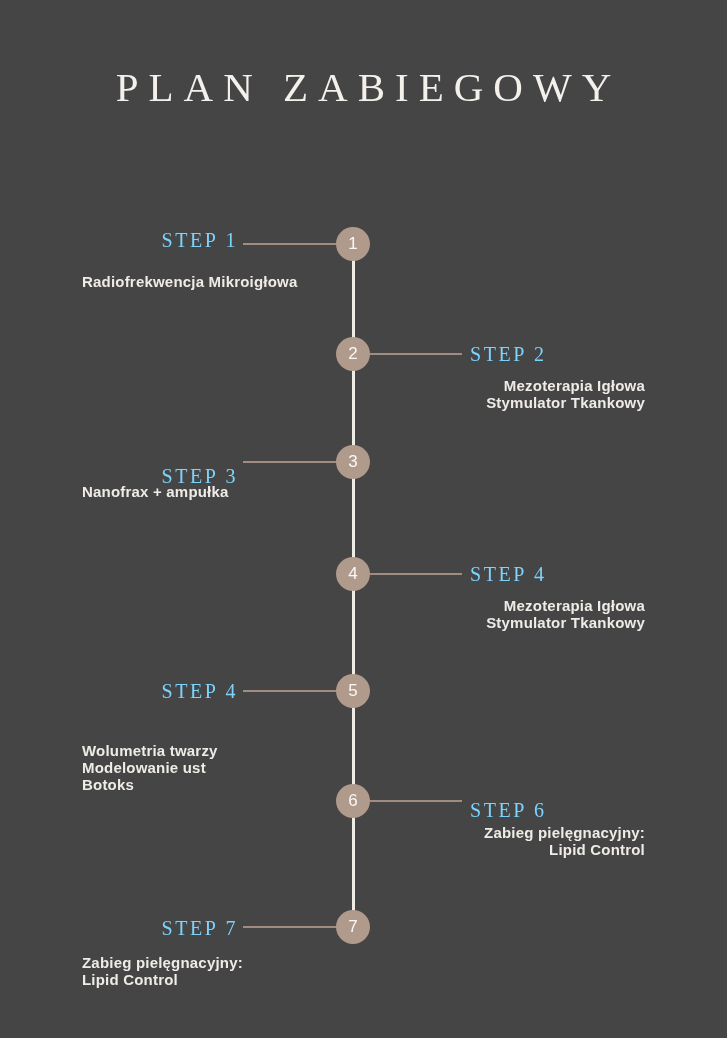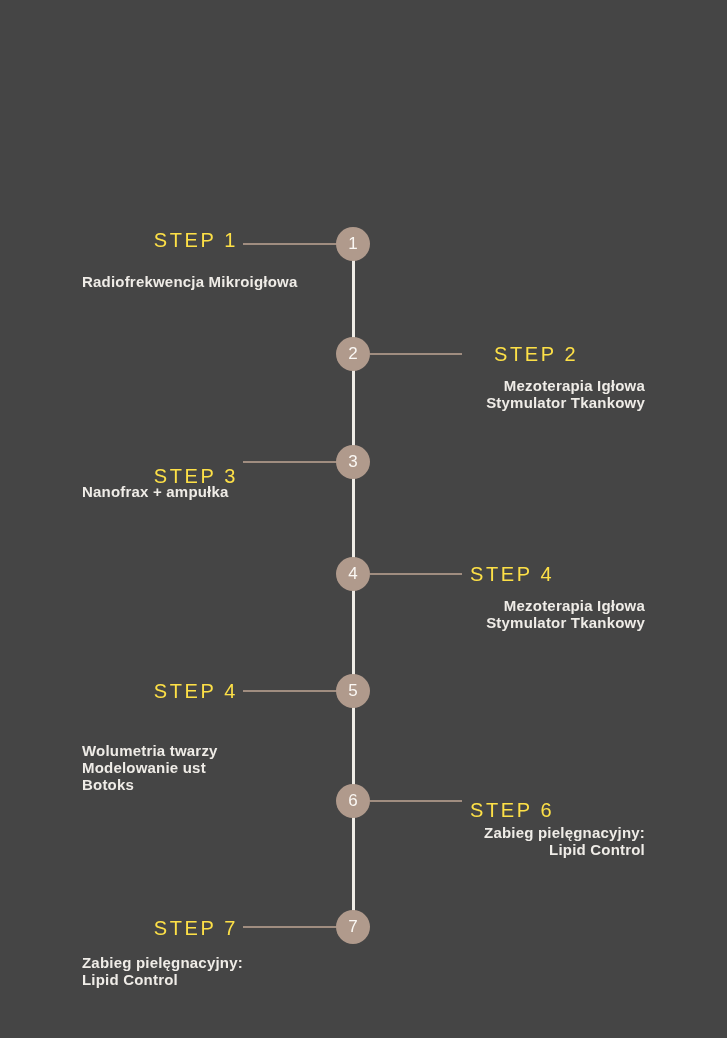--- a/index.html
+++ b/index.html
@@ -76,26 +76,26 @@
     height: 2px;
     background: #a08d80;
     z-index: 2;
   }
   .connector.left  { left: 243px;  width: 108px; }
   .connector.right { left: 370px;  width: 92px;  }
 
   
   .step-label {
     position: absolute;
-    font-family: Liberation Sans, sans-serif;
+    font-family: Liberation Serif, serif;
     font-weight: 300;
     font-size: 20px;
     line-height: 24px;
     letter-spacing: 2.6px;
-    color: #fde047;
+    color: #7dd3fc;
     white-space: nowrap;
   }
   .step-label.left  { right: 489px; text-align: right; }
   .step-label.right { left: 470px;  text-align: left;  }
 
   
   .step-desc {
     position: absolute;
     font-family: "Liberation Sans", sans-serif;
     font-weight: 700;
@@ -108,34 +108,35 @@
   .step-desc.left  { left: 82px;  text-align: left;  }
   .step-desc.right { right: 82px; text-align: right; }
   .step-desc div { display: block; }
 </style>
 </head>
 <body>
 
 <div class="poster">
 
   <div class="title-block">
+    <div class="title-line">PLAN ZABIEGOWY</div>
   </div>
 
   <div class="spine"></div>
 
   <div id="steps-root">
       <div class="connector left" style="top: 243px;"></div>
       <div class="node" style="top: 244px;">1</div>
       <div class="step-label left" style="top: 228px;">STEP 1</div>
       <div class="step-desc left" style="top: 273px;">
         <div>Radiofrekwencja Mikroigłowa</div>
       </div>
       <div class="connector right" style="top: 353px;"></div>
       <div class="node" style="top: 354px;">2</div>
-      <div class="step-label right" style="top: 342px; margin-left: 24px;">STEP 2</div>
+      <div class="step-label right" style="top: 342px;">STEP 2</div>
       <div class="step-desc right" style="top: 377px;">
         <div>Mezoterapia Igłowa</div>
         <div>Stymulator Tkankowy</div>
       </div>
       <div class="connector left" style="top: 461px;"></div>
       <div class="node" style="top: 462px;">3</div>
       <div class="step-label left" style="top: 464px;">STEP 3</div>
       <div class="step-desc left" style="top: 483px;">
         <div>Nanofrax + ampułka</div>
       </div>

